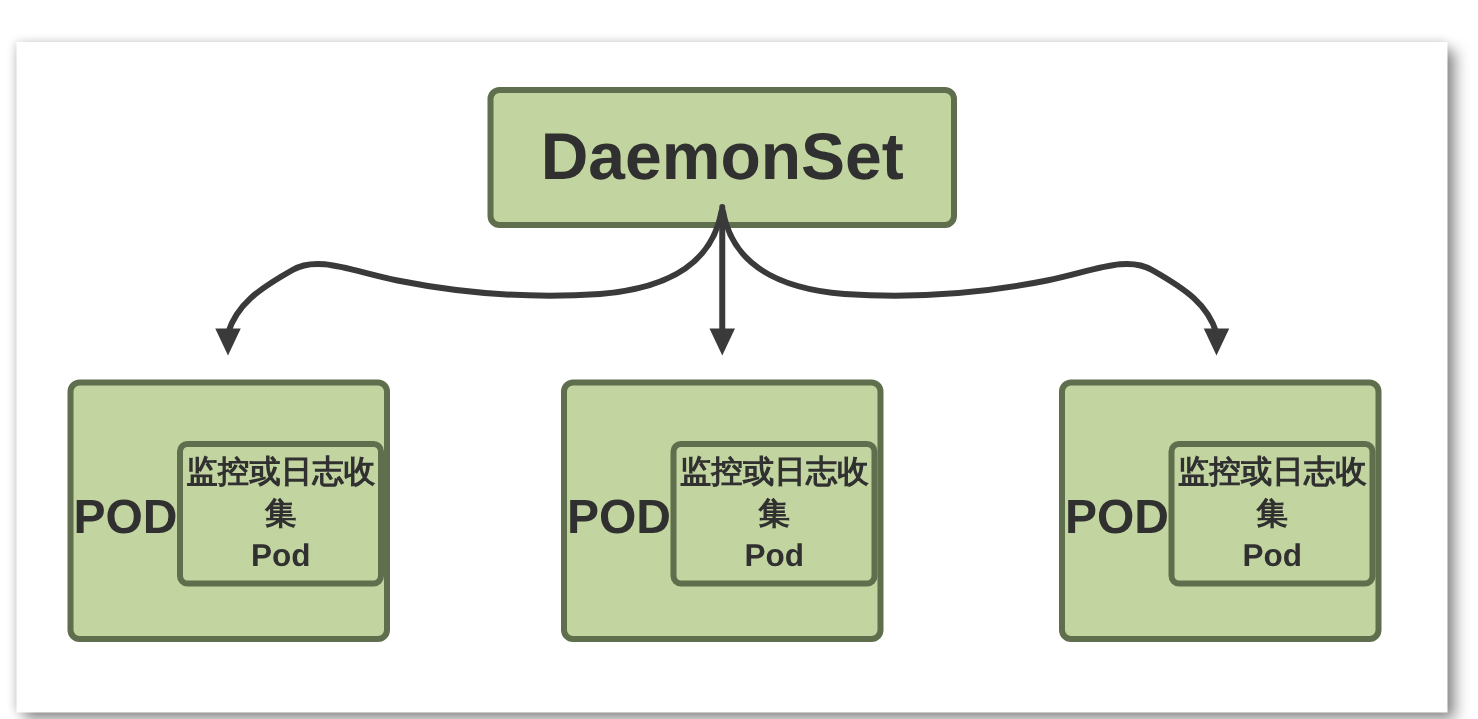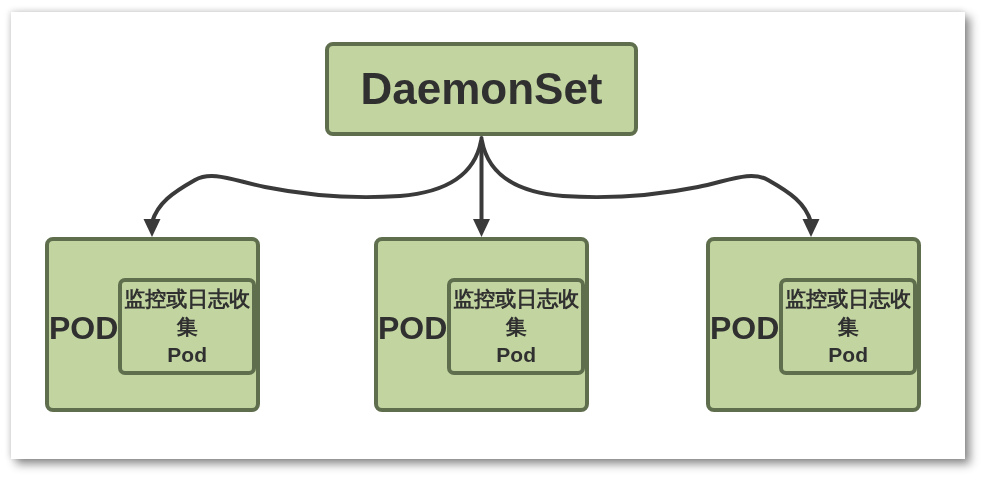--- a/index.html
+++ b/index.html
@@ -10,21 +10,21 @@
   body {
     width: 985px;
     height: 479px;
     position: relative;
     overflow: hidden;
     font-family: "Liberation Sans", "DejaVu Sans", sans-serif;
   }
   .card {
     position: absolute;
     left: 11px;
-    top: 12px;
+    top: 28px;
     width: 954px;
     height: 447px;
     background: var(--card-bg, #ffffff);
     box-shadow: 5px 5px 9px rgba(0,0,0,0.45), -1px -1px 6px rgba(0,0,0,0.15);
   }
   .gbox {
     position: absolute;
     box-sizing: border-box;
     background: var(--box-fill, #c2d5a0);
     border: 4px solid var(--box-border, #5f6e4c);

